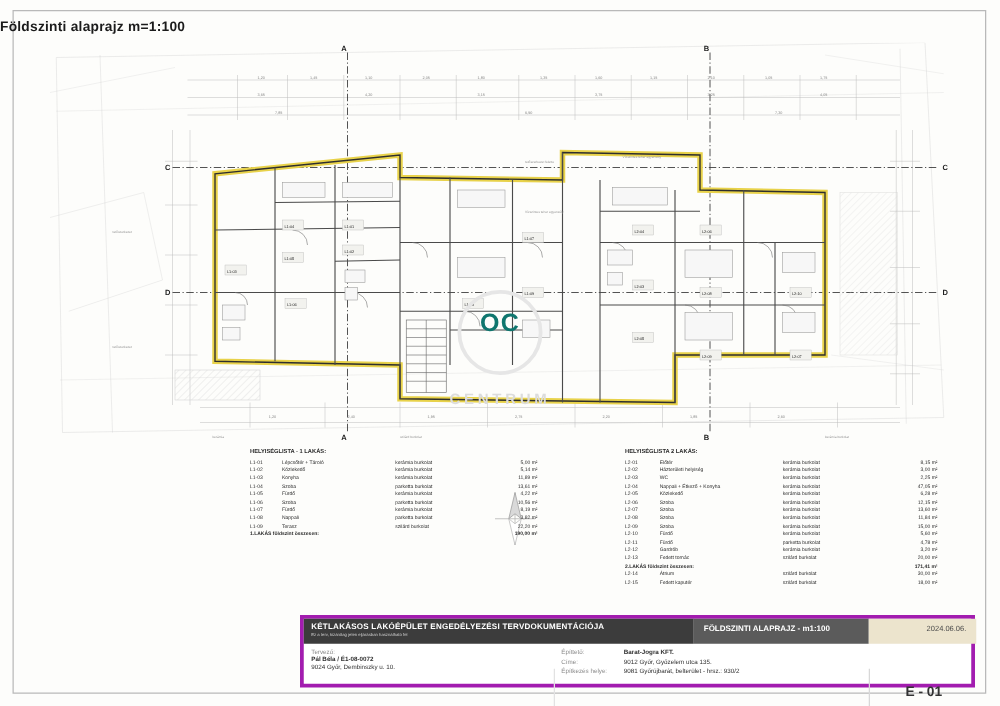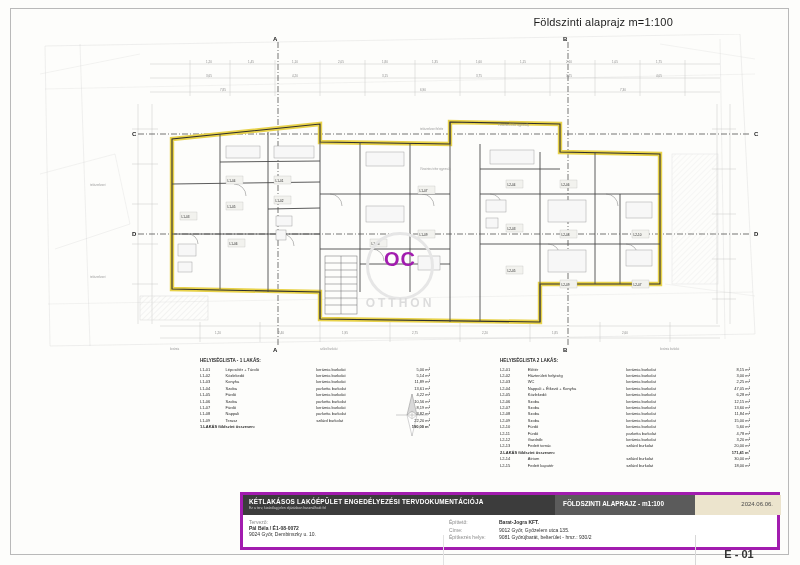--- a/index.html
+++ b/index.html
@@ -13,41 +13,41 @@
   }
   .sheet{
     position:absolute;left:0;top:0;width:800px;height:565px;
     background:#fdfdfb;
   }
   .sheet-border{
     position:absolute;left:10px;top:8px;width:779px;height:547px;
     border:1px solid #b9b9b9;box-sizing:border-box;
   }
   .title-top{
-    position:absolute;left:0;top:16px;width:673px;text-align:right;
-    font-size:11px;font-weight:normal;color:#1b1b1b;letter-spacing:.2px;
+    position:absolute;left:0;top:16px;width:673px;text-align:left;
+    font-size:11px;font-weight:bold;color:#1b1b1b;letter-spacing:.2px;
   }
   
   .drawing{
     position:absolute;left:20px;top:34px;width:760px;height:320px;
     overflow:hidden;
   }
   .drawing svg{display:block;}
   
   .watermark{
     position:absolute;left:330px;top:232px;width:140px;height:105px;
     text-align:center;pointer-events:none;
   }
   .wm-ring{
     position:absolute;left:50%;top:0;transform:translateX(-50%);
     width:62px;height:62px;border:3px solid #e6e6e6;border-radius:50%;
   }
   .wm-oc{
     position:absolute;left:50%;top:16px;transform:translateX(-50%);
-    font-size:20px;font-weight:bold;color:#a21caf;letter-spacing:1px;
+    font-size:20px;font-weight:bold;color:#0f766e;letter-spacing:1px;
   }
   .wm-l1{
     position:absolute;left:0;top:64px;width:140px;
     font-size:12px;letter-spacing:3px;color:#dcdcdc;font-weight:bold;
   }
   .wm-l2{
     position:absolute;left:0;top:80px;width:140px;
     font-size:12px;letter-spacing:3px;color:#dcdcdc;font-weight:bold;
   }
   
@@ -355,21 +355,21 @@
         <text x="640" y="316">kerámia burkolat</text>
         <text x="70" y="152">tetőszerkezet</text>
         <text x="70" y="244">tetőszerkezet</text>
       </g>
     </svg>
   </div>
 
   <div class="watermark">
     <div class="wm-ring"></div>
     <div class="wm-oc">OC</div>
-    <div class="wm-l1">OTTHON</div>
+    <div class="wm-l2">CENTRUM</div>
   </div>
 
   <div class="compass">
     <svg width="40" height="46" viewBox="0 0 40 46" xmlns="http://www.w3.org/2000/svg">
       <g stroke="#b0b0b0" stroke-width="0.6" fill="none">
         <line x1="20" y1="2" x2="20" y2="44"></line>
         <line x1="4" y1="23" x2="36" y2="23"></line>
         <polygon points="20,2 15,23 20,19 25,23" fill="#d9d9d9" stroke="#9c9c9c"></polygon>
         <polygon points="20,44 15,23 20,27 25,23" fill="#ffffff" stroke="#b8b8b8"></polygon>
       </g>

